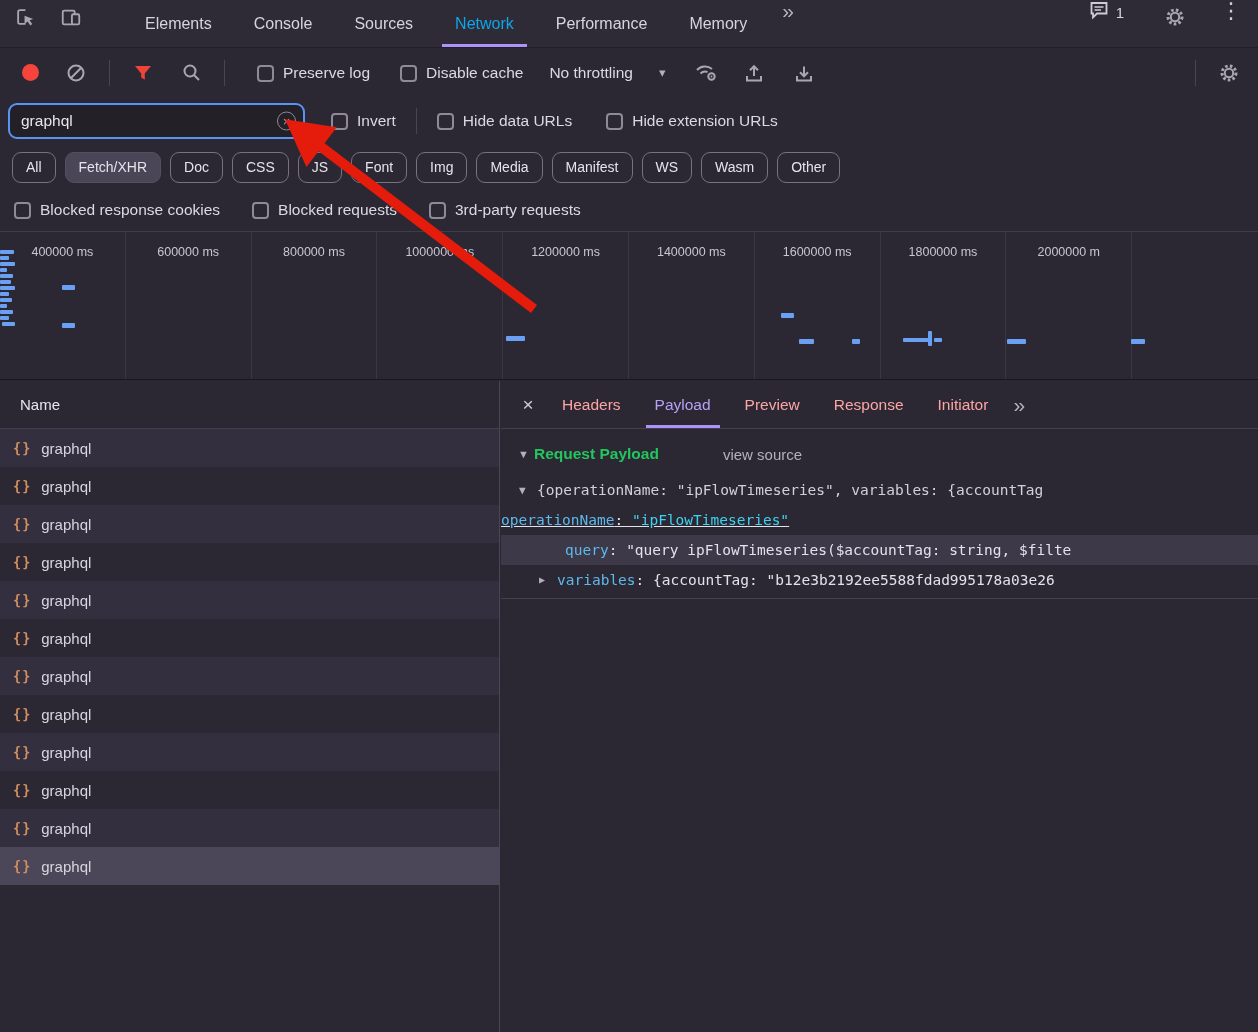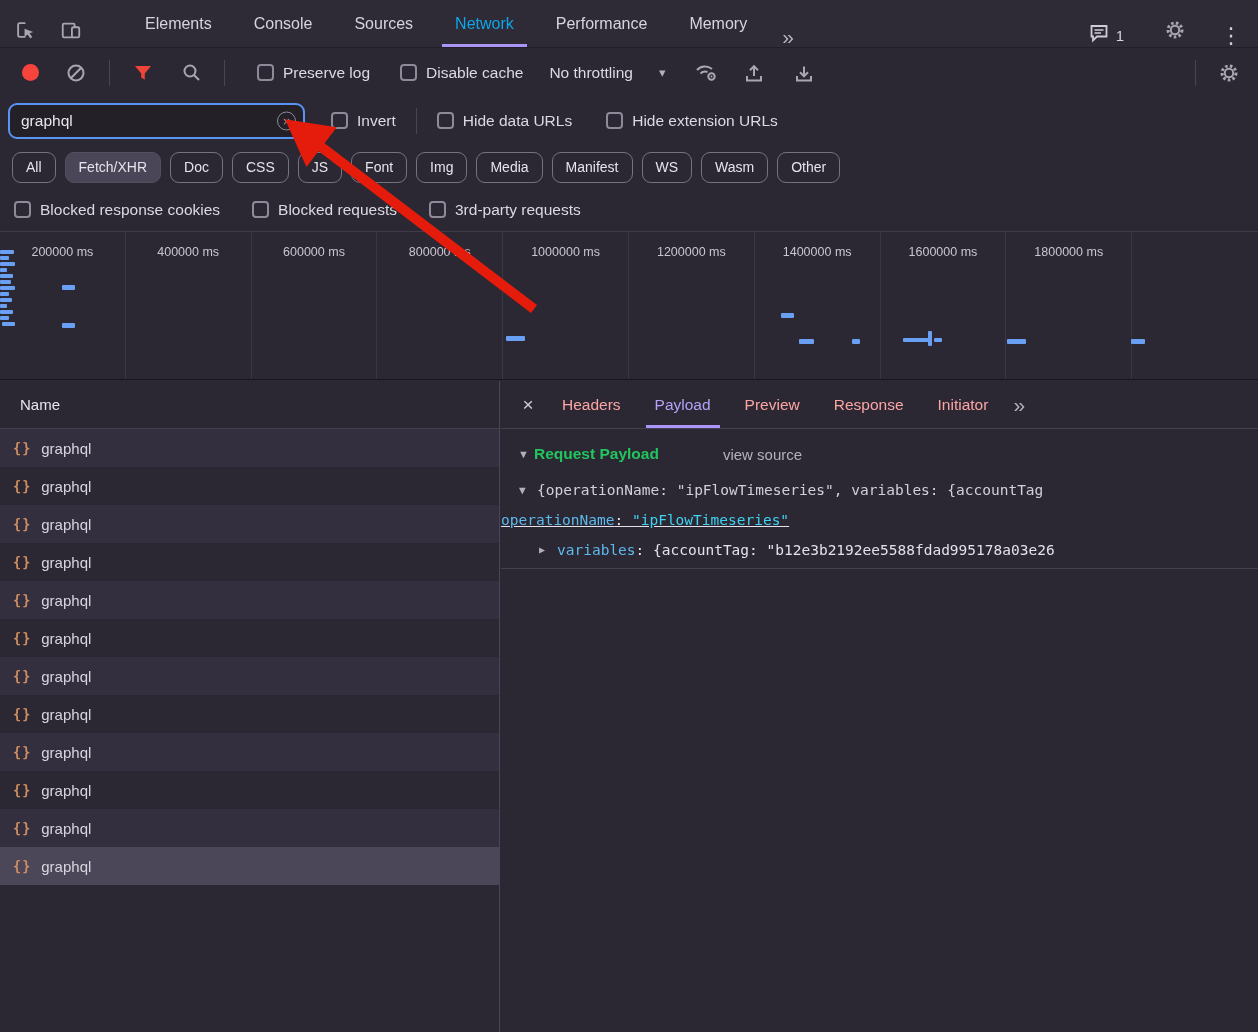--- a/index.html
+++ b/index.html
@@ -11,39 +11,39 @@
   html,body{width:1258px;height:1032px;}
   body{
     position:relative;background:#2b2833;color:#dcd9e3;overflow:hidden;
     font-family:"Liberation Sans",sans-serif;
   }
   .spacer{flex:1;}
   .ico{display:inline-flex;align-items:center;justify-content:center;width:34px;height:34px;flex:none;}
   .vdiv{width:1px;height:26px;background:#484452;margin:0 16px;flex:none;}
 
   
-  .tabbar{position:absolute;left:0;top:0;width:100%;height:48px;display:flex;align-items:flex-end;
+  .tabbar{position:absolute;left:0;top:0;width:100%;height:48px;display:flex;align-items:flex-start;
     background:#2e2b37;border-bottom:1px solid #221f2a;box-sizing:border-box;}
   .tabbar > .ico:nth-child(1){margin-left:8px;}
   .tabbar > .ico:nth-child(2){margin-left:12px;}
   .tabs{display:flex;height:100%;margin-left:36px;}
   .tab{display:flex;align-items:center;padding:0 21px;font-size:16px;color:#d7d4de;position:relative;white-space:nowrap;}
   .tab.active{color:#0ea5e9;}
   .tab.active::after{content:"";position:absolute;left:8px;right:8px;bottom:0;height:3px;background:var(--c-accent_purple);}
   .more{font-size:21px;color:#b7b3c1;line-height:1;margin-left:14px;}
   .msg{display:flex;align-items:center;gap:7px;}
   .msg-count{font-size:15px;color:#d7d4de;}
   .tabbar .gear-wrap{margin-left:34px;}
   .kebab{font-size:22px;color:#cfccd8;margin:0 16px 0 28px;line-height:1;}
 
   
   .toolbar2{position:absolute;top:49px;left:0;width:100%;height:47px;display:flex;align-items:center;}
   .rec{width:17px;height:17px;border-radius:50%;background:var(--c-record_red);margin-left:22px;flex:none;}
   .toolbar2 .clear-wrap{margin-left:20px;}
-  .check{display:flex;align-items:flex-start;gap:9px;margin-left:16px;}
+  .check{display:flex;align-items:flex-end;gap:9px;margin-left:16px;}
   .cb{width:17px;height:17px;border:2px solid #8e8a99;border-radius:4px;box-sizing:border-box;flex:none;background:transparent;}
   .cb-label{font-size:15.5px;color:#dcd9e3;white-space:nowrap;}
   .throttle{display:flex;align-items:center;margin-left:26px;font-size:15.5px;color:#dcd9e3;white-space:nowrap;}
   .caret{margin-left:26px;color:#b3afbd;font-size:13px;}
   .toolbar2 .wifi-wrap{margin-left:24px;}
   .toolbar2 .up-wrap{margin-left:14px;}
   .toolbar2 .down-wrap{margin-left:16px;}
   .toolbar2 .gear2-wrap{margin-right:12px;}
 
   
@@ -273,29 +273,29 @@
     <span class="cb"></span>
     <span class="cb-label">Blocked requests</span>
   </label>
   <label class="check">
     <span class="cb"></span>
     <span class="cb-label">3rd-party requests</span>
   </label>
 </div>
 
 <div class="timeline">
-  <div class="tseg"><span class="tlabel">200000 ms</span></div>
   <div class="tseg"><span class="tlabel">400000 ms</span></div>
   <div class="tseg"><span class="tlabel">600000 ms</span></div>
   <div class="tseg"><span class="tlabel">800000 ms</span></div>
   <div class="tseg"><span class="tlabel">1000000 ms</span></div>
   <div class="tseg"><span class="tlabel">1200000 ms</span></div>
   <div class="tseg"><span class="tlabel">1400000 ms</span></div>
   <div class="tseg"><span class="tlabel">1600000 ms</span></div>
   <div class="tseg"><span class="tlabel">1800000 ms</span></div>
+  <div class="tseg"><span class="tlabel">2000000 m</span></div>
 </div>
 <div id="waterfall-bars">
     <div class="wbar" style="left: 0px; top: 250px; width: 14px; height: 4px;"></div>
     <div class="wbar" style="left: 0px; top: 256px; width: 9px; height: 4px;"></div>
     <div class="wbar" style="left: 0px; top: 262px; width: 15px; height: 4px;"></div>
     <div class="wbar" style="left: 0px; top: 268px; width: 7px; height: 4px;"></div>
     <div class="wbar" style="left: 0px; top: 274px; width: 13px; height: 4px;"></div>
     <div class="wbar" style="left: 0px; top: 280px; width: 11px; height: 4px;"></div>
     <div class="wbar" style="left: 0px; top: 286px; width: 15px; height: 4px;"></div>
     <div class="wbar" style="left: 0px; top: 292px; width: 9px; height: 4px;"></div>
@@ -390,20 +390,24 @@
   </div>
   <div class="tree">
     <div class="tline l1">
       <span class="tri">▼</span>
       <span class="plain">{operationName: "ipFlowTimeseries", variables: {accountTag</span>
     </div>
     <div class="tline l2">
       <span class="jkey">operationName</span>
         <span class="jstr">"ipFlowTimeseries"</span>
     </div>
+    <div class="tline l3">
+      <span class="jkey">query</span>
+        <span class="plain">"query ipFlowTimeseries($accountTag: string, $filte</span>
+    </div>
     <div class="tline l4">
       <span class="tri">▶</span>
       <span class="jkey">variables</span>
         <span class="plain">{accountTag: "b12e3b2192ee5588fdad995178a03e26</span>
     </div>
     <div class="tree-sep"></div>
   </div>
 </div>
 
 <svg class="arrow-overlay" width="1258" height="1032" viewBox="0 0 1258 1032">

